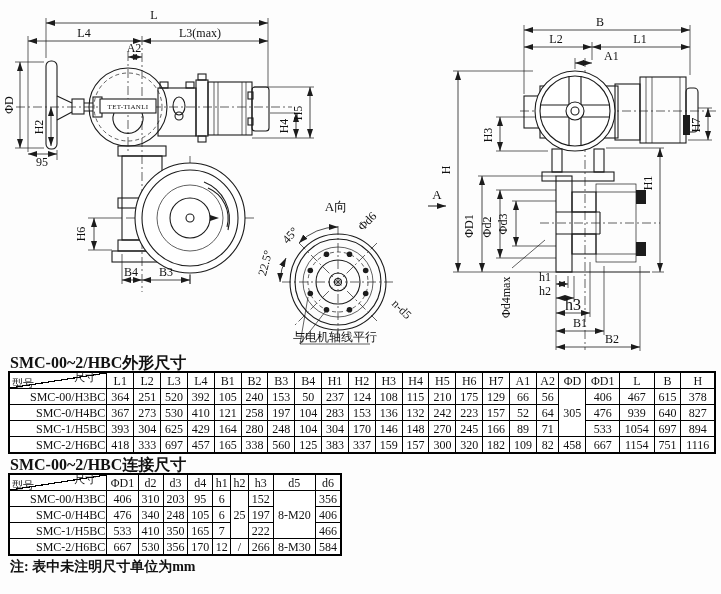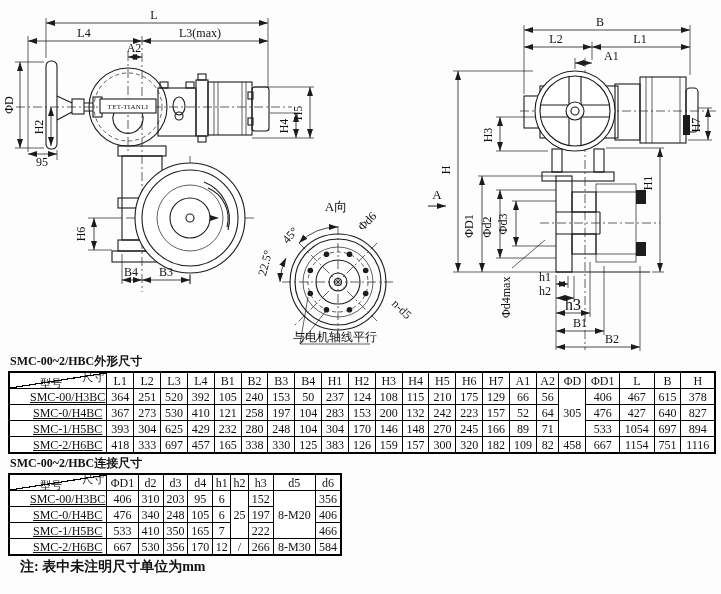--- a/index.html
+++ b/index.html
@@ -12,32 +12,32 @@
   .thin{stroke:#1c1c1c;stroke-width:0.7;fill:none;}
   .cl{stroke:#1c1c1c;stroke-width:0.7;fill:none;stroke-dasharray:9 3 2 3;}
   .dsh{stroke:#1c1c1c;stroke-width:0.7;fill:none;stroke-dasharray:4 3;}
   .dim{stroke:#1c1c1c;stroke-width:0.8;fill:none;marker-start:url(#as);marker-end:url(#ae);}
   .fillb{fill:#1c1c1c;stroke:none;}
   .lbl{font-size:12px;}
   .lblB{font-size:16px;}
   .brandT{font-size:7px;letter-spacing:0.3px;}
   .whitebg{fill:#fff;}
 
-  .tbl-title{position:absolute;font-size:12px;font-weight:bold;white-space:nowrap;
+  .tbl-title{position:absolute;font-size:16px;font-weight:bold;white-space:nowrap;
     font-family:"Liberation Serif", serif;}
   table.dims{position:absolute;border-collapse:collapse;table-layout:auto;
     background:#fff;border:2px solid #000;font-family:"Liberation Serif", serif;}
   table.dims th,table.dims td{
     border:1px solid #000;font-size:12px;font-weight:normal;text-align:center;
     padding:0 1px;height:15px;line-height:1;white-space:nowrap;}
-  table.dims th.model{ text-align:center;padding-left:20px;text-decoration:underline;}
+  table.dims th.model{ text-align:right;padding-left:20px;}
   th.corner{width:92px;position:relative;padding:0;
     background:linear-gradient(to bottom right, transparent calc(50% - 0.6px), #000 calc(50% - 0.6px), #000 calc(50% + 0.6px), transparent calc(50% + 0.6px));}
-  th.corner .c-dim{position:absolute;top:-1px;right:2px;font-size:11px;}
-  th.corner .c-model{position:absolute;bottom:-1px;left:2px;font-size:11px;margin-left:28px;}
+  th.corner .c-dim{position:absolute;top:-1px;right:10px;font-size:11px;}
+  th.corner .c-model{position:absolute;bottom:-1px;left:2px;font-size:11px;}
   .note-line{position:absolute;font-size:14px;font-weight:bold;font-family:"Liberation Serif", serif;}
 </style>
 </head>
 <body>
 
 <svg width="721" height="352" viewBox="0 0 721 352" style="position:absolute;left:0;top:0;">
   <defs>
     <marker id="ae" markerWidth="10" markerHeight="8" refX="9" refY="3" orient="auto" markerUnits="userSpaceOnUse">
         <path d="M0,0 L9,3 L0,6 Z" fill="#1c1c1c"></path>
       </marker>
@@ -366,39 +366,39 @@
         <td>367</td>
         <td>273</td>
         <td>530</td>
         <td>410</td>
         <td>121</td>
         <td>258</td>
         <td>197</td>
         <td>104</td>
         <td>283</td>
         <td>153</td>
-        <td>200</td>
+        <td>136</td>
         <td>132</td>
         <td>242</td>
         <td>223</td>
         <td>157</td>
         <td>52</td>
         <td>64</td>
         <td>476</td>
-        <td>427</td>
+        <td>939</td>
         <td>640</td>
         <td>827</td>
       </tr>
       <tr>
         <th class="model">SMC-1/H5BC</th>
         <td>393</td>
         <td>304</td>
         <td>625</td>
         <td>429</td>
-        <td>232</td>
+        <td>164</td>
         <td>280</td>
         <td>248</td>
         <td>104</td>
         <td>304</td>
         <td>170</td>
         <td>146</td>
         <td>148</td>
         <td>270</td>
         <td>245</td>
         <td>166</td>
@@ -410,24 +410,24 @@
         <td>894</td>
       </tr>
       <tr>
         <th class="model">SMC-2/H6BC</th>
         <td>418</td>
         <td>333</td>
         <td>697</td>
         <td>457</td>
         <td>165</td>
         <td>338</td>
-        <td>330</td>
+        <td>560</td>
         <td>125</td>
         <td>383</td>
-        <td>126</td>
+        <td>337</td>
         <td>159</td>
         <td>157</td>
         <td>300</td>
         <td>320</td>
         <td>182</td>
         <td>109</td>
         <td>82</td>
         <td>458</td>
         <td>667</td>
         <td>1154</td>
@@ -498,13 +498,13 @@
         <td>170</td>
         <td>12</td>
         <td>/</td>
         <td>266</td>
         <td>8-M30</td>
         <td>584</td>
       </tr>
     </tbody>
 </table>
 
-<div class="note-line" style="left:20px;top:558px;text-align:center;">注: 表中未注明尺寸单位为mm</div>
+<div class="note-line" style="left:10px;top:558px;text-align:center;">注: 表中未注明尺寸单位为mm</div>
 
 </body></html>

